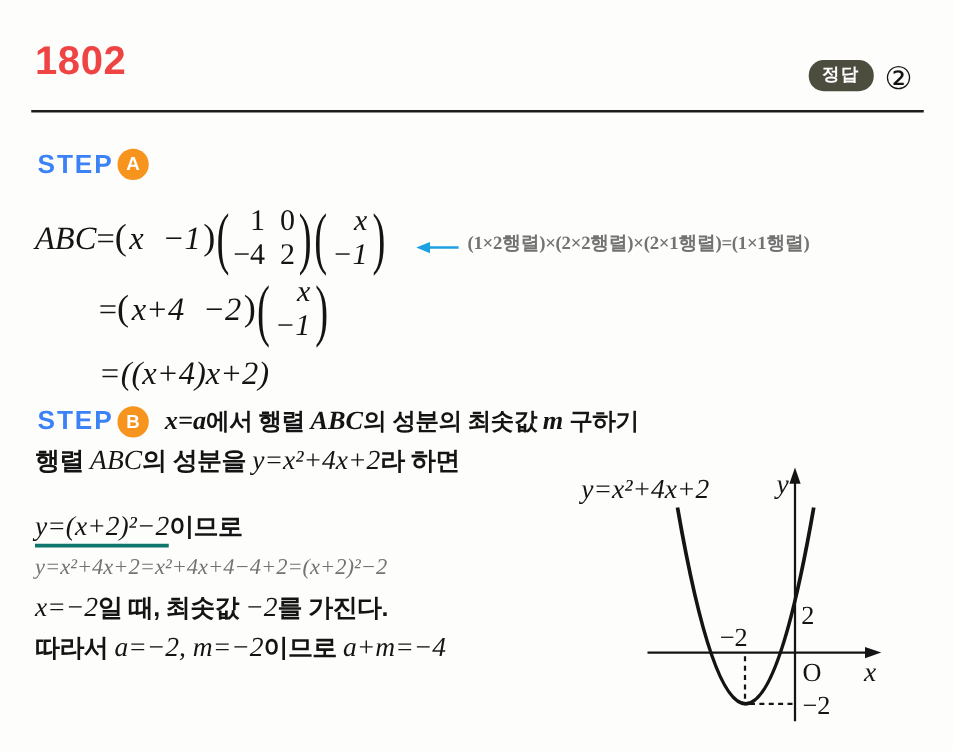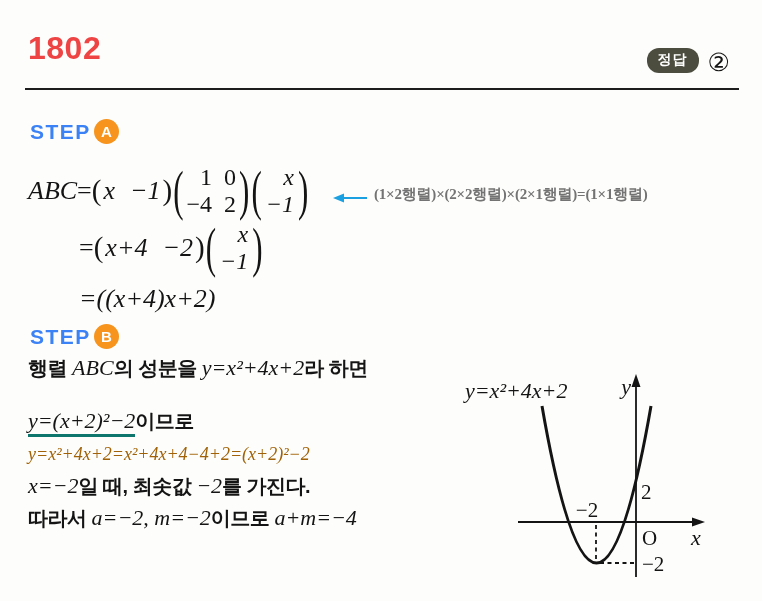--- a/index.html
+++ b/index.html
@@ -68,21 +68,21 @@
 
   
   .bl { position:absolute; left:28px; font-size:20px; font-weight:600; letter-spacing:-0.5px; white-space:nowrap; }
   .bl .m { font-size:22px; font-weight:500; letter-spacing:0; }
   #bl1 { top:355px; }
   #bl2 { top:408px; }
   #bl3 { top:442px; }
   #bl4 { top:473px; }
   #bl5 { top:505px; }
   .ul { border-bottom:3px solid #0f766e; padding-bottom:2px; }
-  .cyan-line { color:#a16207; font-weight:600; }
+  .cyan-line { color:#737373; font-weight:600; }
   .cyan-line .m { font-size:18px; }
 
   
   .graph { position:absolute; left:460px; top:368px; width:302px; height:233px; }
   .graph text { font-family:"Liberation Serif", serif; fill:#141414; }
   .graph .it { font-style:italic; }
 </style>
 </head>
 <body>
 
@@ -147,20 +147,23 @@
     <span class="p-big">)</span>
 </div>
 
 <div class="eq-line" id="eq3">
   <span class="m">=((x+4)x+2)</span>
 </div>
 
 <div class="step-row" id="step-b">
   <span class="step-word">STEP</span>
   <span class="step-badge">B</span>
+  <span class="step-title">
+    <span class="m">x=a</span><span>에서 행렬 </span><span class="m">ABC</span><span>의 성분의 최솟값 </span><span class="m">m</span><span> 구하기</span>
+  </span>
 </div>
 
 <div class="bl" id="bl1">
   <span>행렬 </span><span class="m">ABC</span><span>의 성분을 </span><span class="m">y=x²+4x+2</span><span>라 하면</span>
 </div>
 <div class="bl" id="bl2">
   <span class="ul"><span class="m">y=(x+2)²−2</span></span><span>이므로</span>
 </div>
 <div class="bl cyan-line" id="bl3">
   <span class="m">y=x²+4x+2=x²+4x+4−4+2=(x+2)²−2</span>

